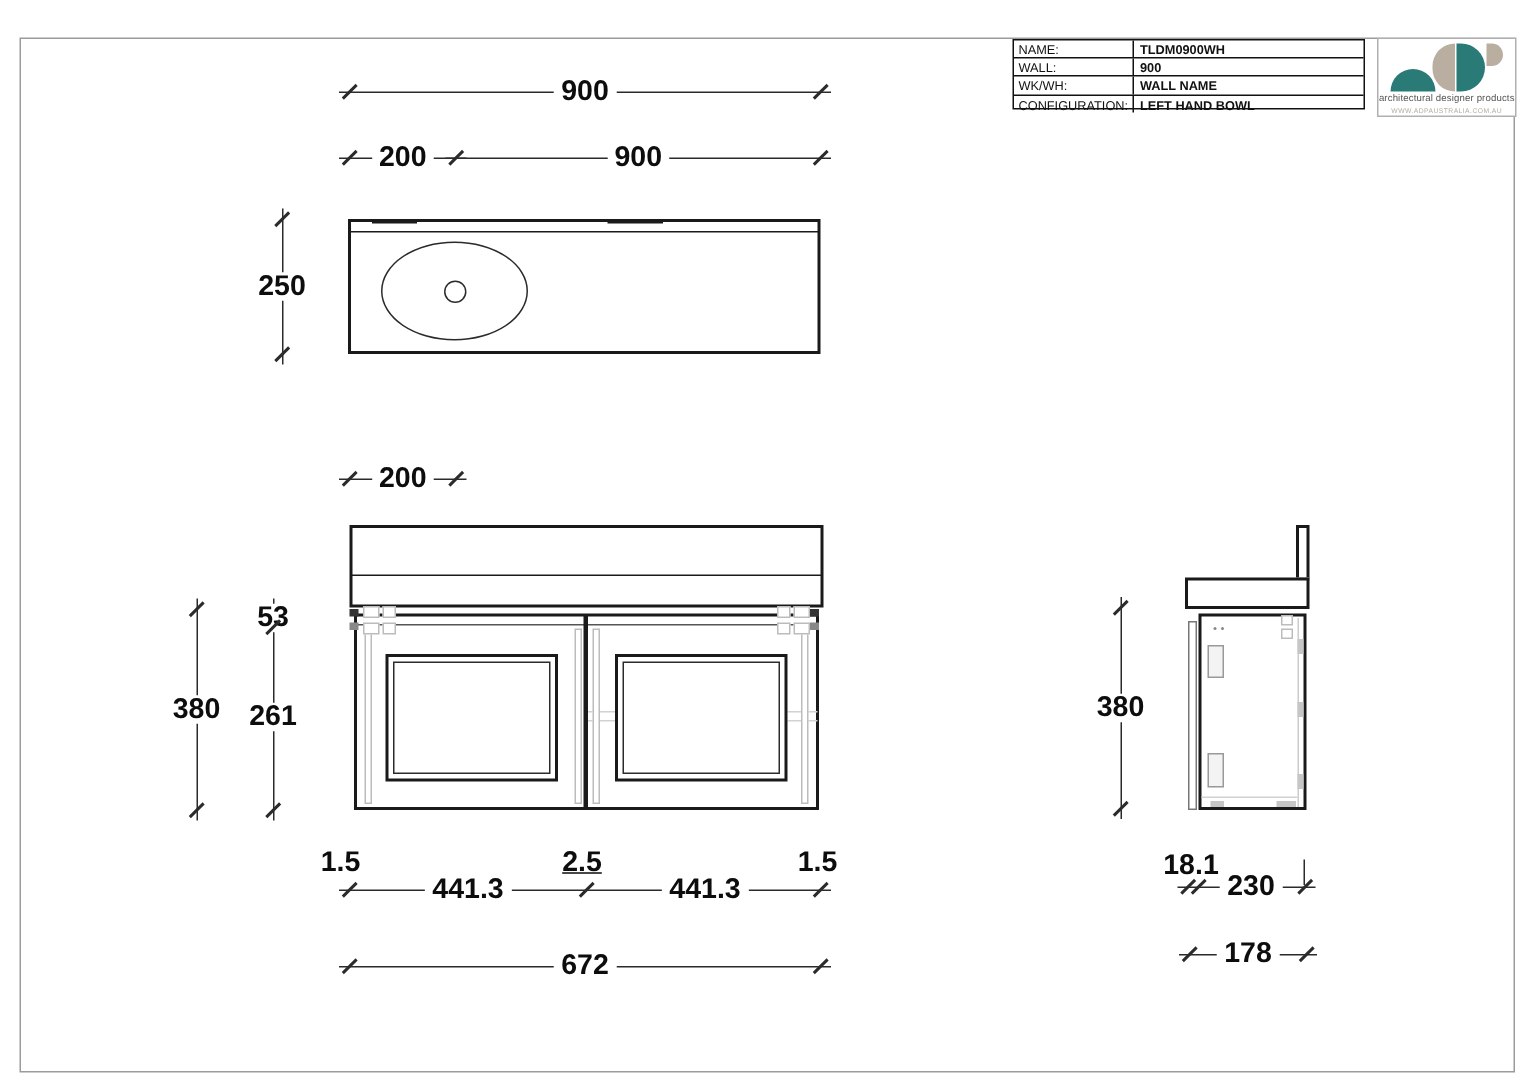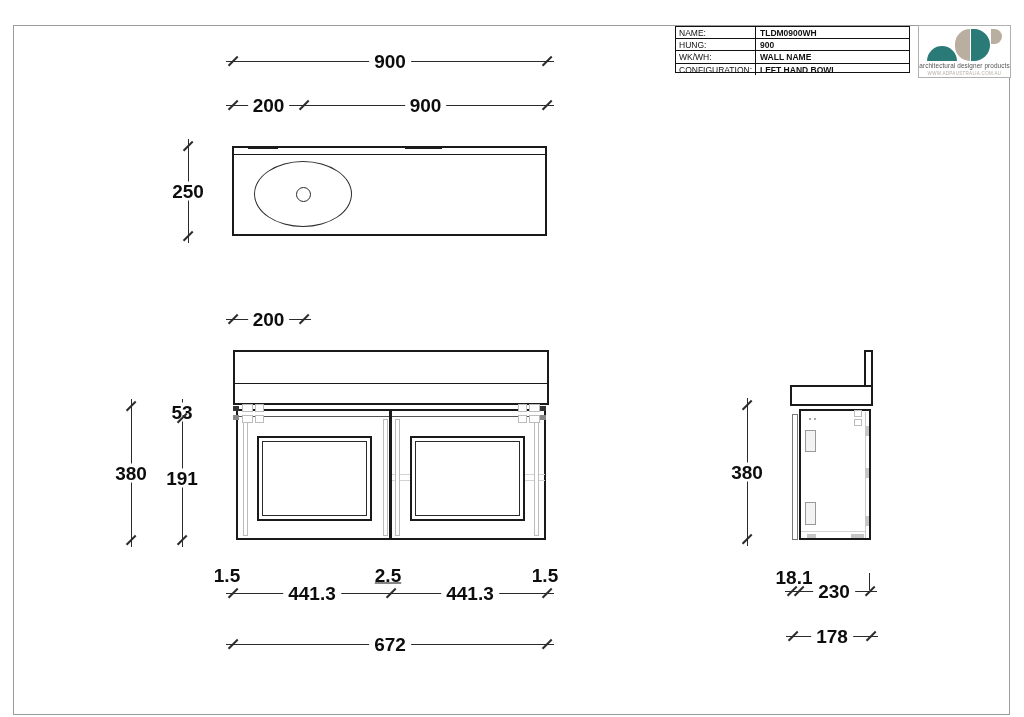--- a/index.html
+++ b/index.html
@@ -51,21 +51,21 @@
 <div id="canvas">
 
   <div class="abs frame" style="left:13px;top:13px;width:997px;height:690px;"></div>
 
   <div class="abs tblock" style="left:675px;top:14px;width:235px;height:47px;">
     <div class="trow">
       <span class="tcell">NAME:</span>
       <span class="tval">TLDM0900WH</span>
     </div>
     <div class="trow">
-      <span class="tcell">HUNG:</span>
+      <span class="tcell">WALL:</span>
       <span class="tval">900</span>
     </div>
     <div class="trow">
       <span class="tcell">WK/WH:</span>
       <span class="tval">WALL NAME</span>
     </div>
     <div class="trow">
       <span class="tcell">CONFIGURATION:</span>
       <span class="tval">LEFT HAND BOWL</span>
     </div>
@@ -156,21 +156,21 @@
     <span class="dline"></span>
       <i class="tick" style="left:0;top:0;"></i>
       <i class="tick" style="left:0;top:100%;"></i>
     <span class="dtext" style="left:0;top:50%;">380</span>
   </div>
   <div class="dim v" style="left:182px;top:394px;height:134px;">
     <span class="dline"></span>
     <i class="tick" style="left:0;top:12px;"></i>
       <i class="tick" style="left:0;top:100%;"></i>
     <span class="dtext" style="left:0;top:6px;z-index:1;">53</span>
-    <span class="dtext" style="left:0;top:54%;">191</span>
+    <span class="dtext" style="left:0;top:54%;">261</span>
   </div>
 
   <div class="dim" style="left:233px;top:581px;width:314px;">
     <span class="dline"></span>
     <i class="tick" style="left:0;top:0;"></i>
       <i class="tick" style="left:158px;top:0;"></i>
       <i class="tick" style="left:100%;top:0;"></i>
     <span class="dtext" style="left:79px;top:0;">441.3</span>
     <span class="dtext" style="left:237px;top:0;">441.3</span>
     <span class="dsm" style="left:-6px;top:-18px;">1.5</span>

